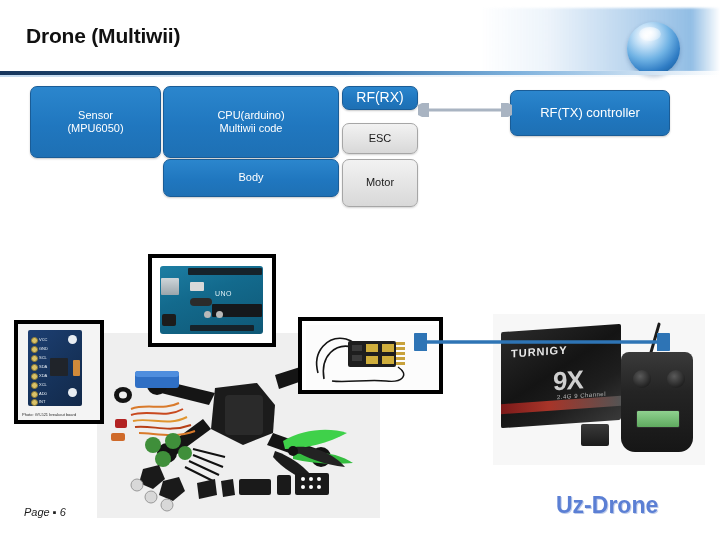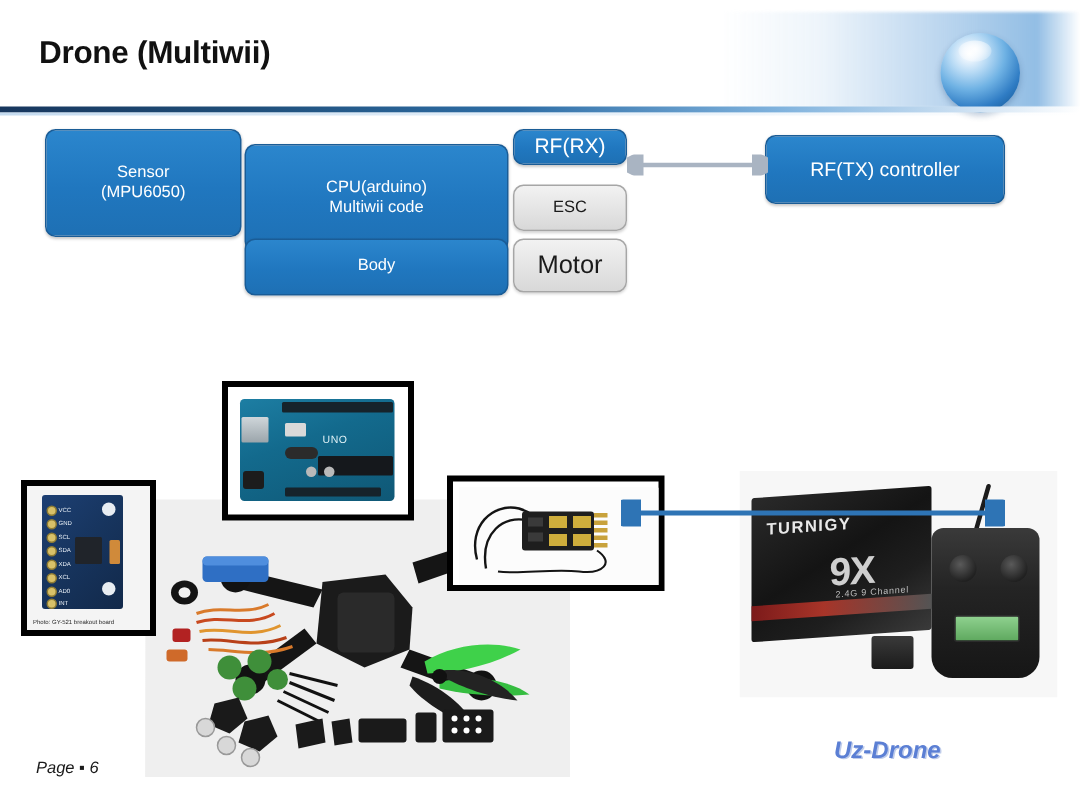--- a/index.html
+++ b/index.html
@@ -112,25 +112,25 @@
     box-shadow: 0 1px 2px rgba(0,0,0,0.22);
   }
   .node.gray {
     background: linear-gradient(to bottom, #f2f2f2 0%, #e4e4e4 55%, #d8d8d8 100%);
     border: 1px solid #a6a6a6;
     color: #1a1a1a;
     box-shadow: 0 1px 2px rgba(0,0,0,0.18);
   }
 
   #node-sensor   { left: 30px;  top: 86px;  width: 131px; height: 72px; font-size: 11px; }
-  #node-cpu      { left: 163px; top: 86px;  width: 176px; height: 72px; font-size: 11px; margin-top: 10px; }
+  #node-cpu      { left: 163px; top: 86px;  width: 176px; height: 72px; font-size: 11px; }
   #node-rfrx     { left: 342px; top: 86px;  width: 76px;  height: 24px; font-size: 14px; }
   #node-esc      { left: 342px; top: 123px; width: 76px;  height: 31px; font-size: 11px; }
   #node-body     { left: 163px; top: 159px; width: 176px; height: 38px; font-size: 11px; }
-  #node-motor    { left: 342px; top: 159px; width: 76px;  height: 36px; font-size: 17px; }
+  #node-motor    { left: 342px; top: 159px; width: 76px;  height: 48px; font-size: 11px; }
   #node-battery  { left: 163px; top: 199px; width: 176px; height: 40px; font-size: 11px; }
   #node-rftx     { left: 510px; top: 90px;  width: 160px; height: 46px; font-size: 13px; }
 
   
   #diagram-arrow {
     position: absolute;
     left: 418px; top: 103px;
     width: 94px; height: 14px;
   }
 
@@ -313,23 +313,22 @@
     position: absolute;
     left: 24px; top: 506px;
     font-size: 11px;
     color: #1a1a1a;
     white-space: nowrap;
     font-style: italic;
   }
   #brand {
     position: absolute;
     left: 556px; top: 492px;
-    font-size: 16px;
+    font-size: 23px;
     font-weight: bold;
-    font-style: italic;
     color: #5b7fd4;
     text-shadow: 1px 1px 0 rgba(180,195,230,0.85);
     white-space: nowrap;
   }
 </style>
 </head>
 <body>
 
 <div id="slide">
 

